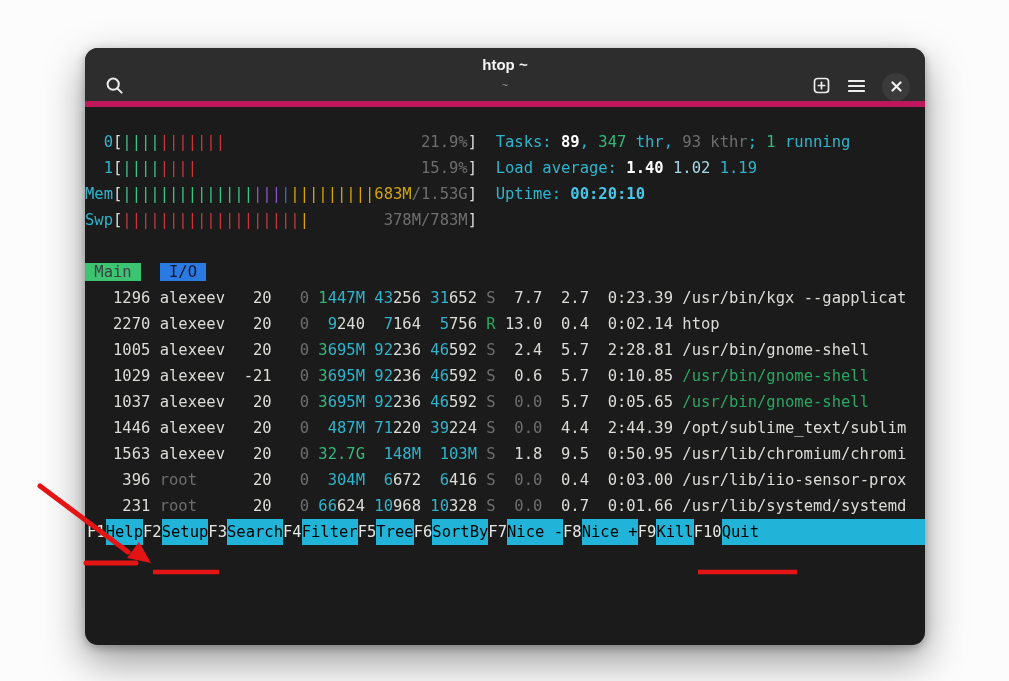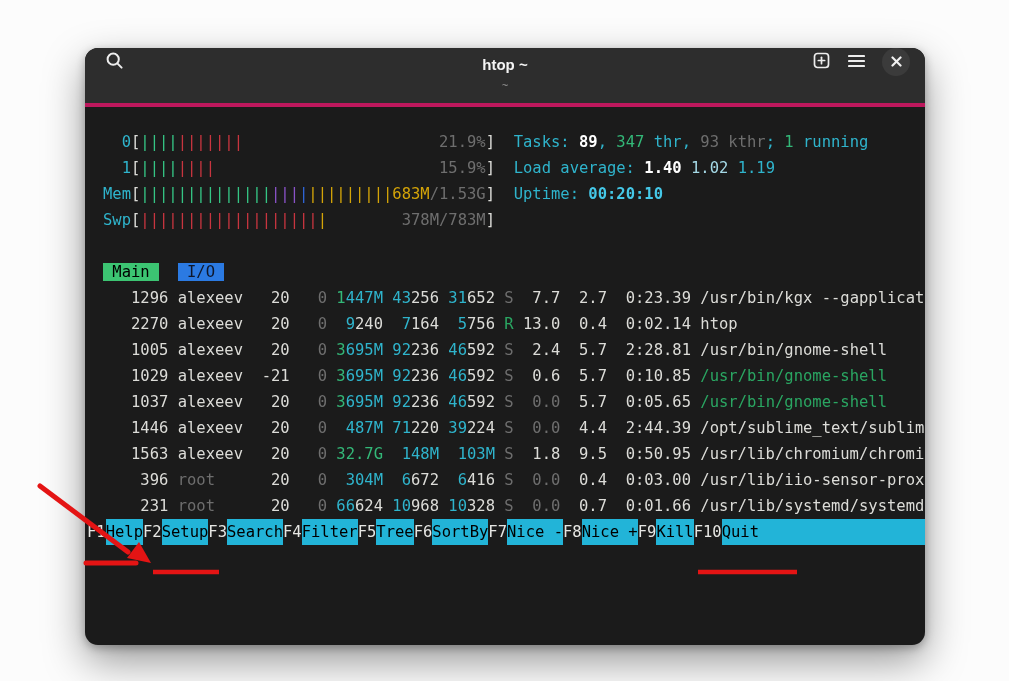--- a/index.html
+++ b/index.html
@@ -7,47 +7,47 @@
     width:1009px;height:681px;position:relative;overflow:hidden;
     background:#fcfcfc;font-family:"Liberation Sans",sans-serif;
   }
   .window{
     position:absolute;left:85px;top:48px;width:840px;height:597px;
     border-radius:13px;overflow:hidden;background:var(--term-bg);
     box-shadow:0 16px 42px rgba(0,0,0,.40),0 3px 10px rgba(0,0,0,.28);
   }
   
   .titlebar{
-    height:59px;background:var(--bar-bg);display:flex;align-items:flex-start;
-    position:relative;border-bottom:4px solid #be185d;box-sizing:border-box;
+    height:59px;background:var(--bar-bg);display:flex;align-items:flex-end;
+    position:relative;border-bottom:6px solid #be185d;box-sizing:border-box;
   }
   .tb-btn{background:none;border:none;padding:0;margin:0;cursor:pointer;
     display:flex;align-items:center;justify-content:center;color:#ededed;}
   .search-btn{margin-left:16px;width:28px;height:28px;}
   .title-wrap{
     position:absolute;left:0;right:0;top:7px;text-align:center;pointer-events:none;
   }
   .title{font-size:15px;font-weight:bold;color:#f4f4f4;line-height:19px;}
   .subtitle{font-size:11px;color:#9b9b9b;line-height:15px;margin-top:4px;}
   .tb-right{margin-left:auto;display:flex;align-items:center;gap:17px;margin-right:15px;}
   .close-btn{width:28px;height:28px;border-radius:50%;background:#3b3b3b;}
   
   .terminal{
     padding-top:22px;height:516px;box-sizing:content-box;
     font-family:"DejaVu Sans Mono",monospace;font-size:15.5px;line-height:26px;
     position:relative;
   }
-  .line{height:26px;padding-left:18px;white-space:pre;overflow:hidden;}
+  .line{height:26px;white-space:pre;overflow:hidden;}
   .line span{white-space:pre;}
   .header-row{background:var(--green);}
   .row-selected{background:var(--sel);}
   .c-b,.c-bc{font-weight:bold;}
   .c-hd{color:#0c1a12;}
   .c-hds{color:#0c1a12;background:var(--sort);}
-  .c-tabm{color:#000000;background:var(--green);}
+  .c-tabm{color:#404040;background:var(--green);}
   .c-tabi{color:#0f172a;background:var(--blue);text-align:right;}
   .c-k{color:#0a1418;}
   
   .fbar{display:flex;height:26px;padding-left:2px;align-items:stretch;}
   .fk-key{color:#e6e6e3;flex:none;}
   .fk-label{background:var(--sel);color:#000000;flex:none;}
   .fk-fill{flex:1;background:var(--sel);}
   
   .annotations{position:absolute;left:0;top:0;pointer-events:none;}
 </style>

